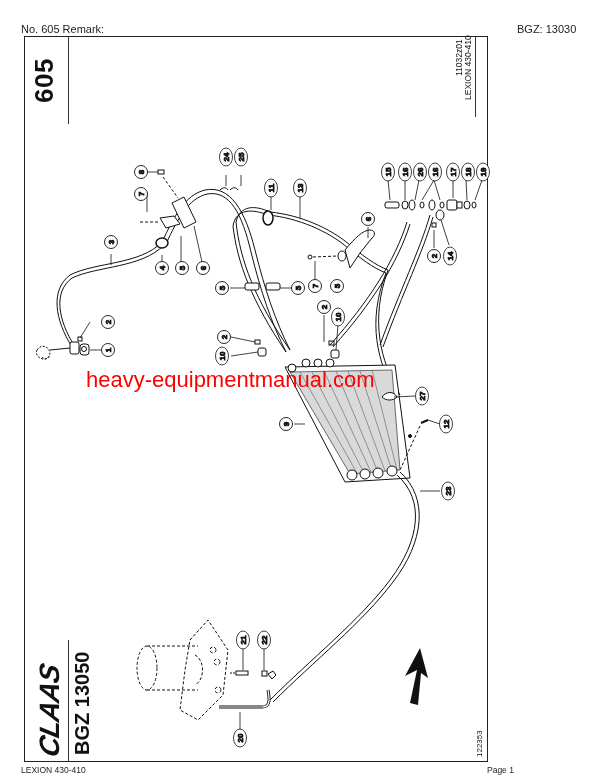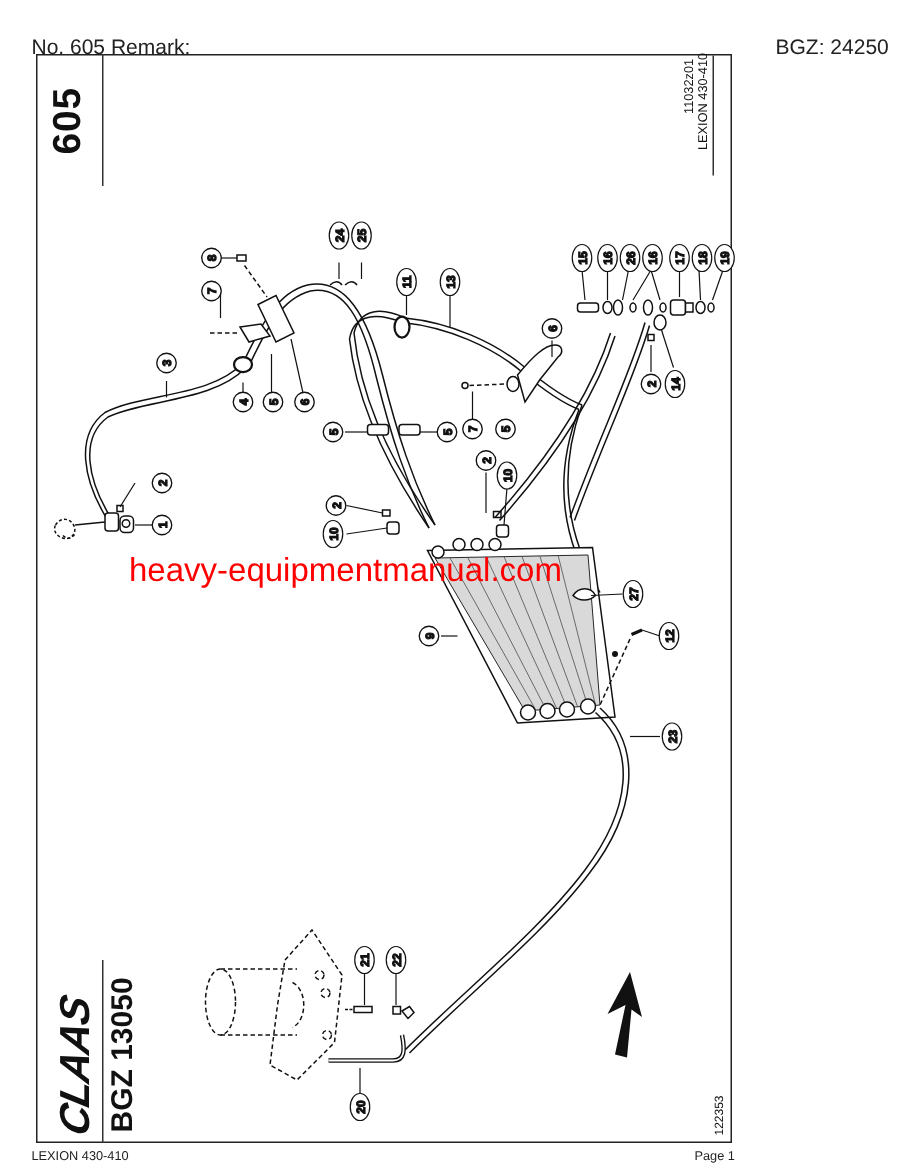--- a/index.html
+++ b/index.html
@@ -1,23 +1,23 @@
 <!DOCTYPE html>
 <html><head>
 <meta charset="utf-8">
 <style>
   html, body { margin: 0; padding: 0; background: #ffffff; }
   body { width: 600px; height: 776px; position: relative; overflow: hidden;
          font-family: "Liberation Sans", sans-serif; color: #111; }
-  .hdr { position: absolute; top: 23px; font-size: 14px; color: #222; }
+  .hdr { position: absolute; top: 23px; font-size: 11px; color: #222; }
   .hdr-left { left: 21px; }
   .hdr-right { left: 517px; }
   .ftr { position: absolute; top: 765px; font-size: 8.5px; color: #222; }
   .ftr-left { left: 21px; }
-  .ftr-right { left: 463px; text-align: center; }
+  .ftr-right { left: 487px; text-align: center; }
   .frame { position: absolute; left: 24px; top: 36px; width: 464px; height: 726px;
            border: 1.2px solid #222; box-sizing: border-box; }
   .vdiv-left { position: absolute; left: 68px; top: 36px; width: 0; height: 88px;
                border-left: 1.2px solid #333; }
   .vdiv-left-bot { position: absolute; left: 68px; top: 640px; width: 0; height: 122px;
                border-left: 1.2px solid #333; }
   .vdiv-right { position: absolute; left: 475px; top: 37px; width: 0; height: 80px;
                border-left: 1.2px solid #333; }
   .rot { position: absolute; transform-origin: left top; transform: rotate(-90deg); white-space: nowrap; }
   .num605 { left: 29px; top: 103px; font-size: 26px; font-weight: bold; letter-spacing: 0.5px; }
@@ -30,21 +30,21 @@
   .watermark { position: absolute; left: 86px; top: 367px; font-size: 22px; color: #ff0000;
                letter-spacing: 0px; }
   svg.diagram { position: absolute; left: 0; top: 0; }
   .callout circle { fill: #fff; stroke: #111; stroke-width: 0.9; }
   .callout text { font-size: 8px; font-weight: bold; fill: #111; }
 </style>
 </head>
 <body>
 
 <div class="hdr hdr-left">No. 605   Remark:</div>
-<div class="hdr hdr-right">BGZ: 24250</div>
+<div class="hdr hdr-right">BGZ: 13030</div>
 
 <div class="frame"></div>
 <div class="vdiv-left"></div>
 <div class="vdiv-left-bot"></div>
 <div class="vdiv-right"></div>
 
 <div class="rot num605">605</div>
 <div class="rot code-top">11032z01</div>
 <div class="rot code-model">LEXION 430-410</div>
 <div class="rot claas">CLAAS</div>

